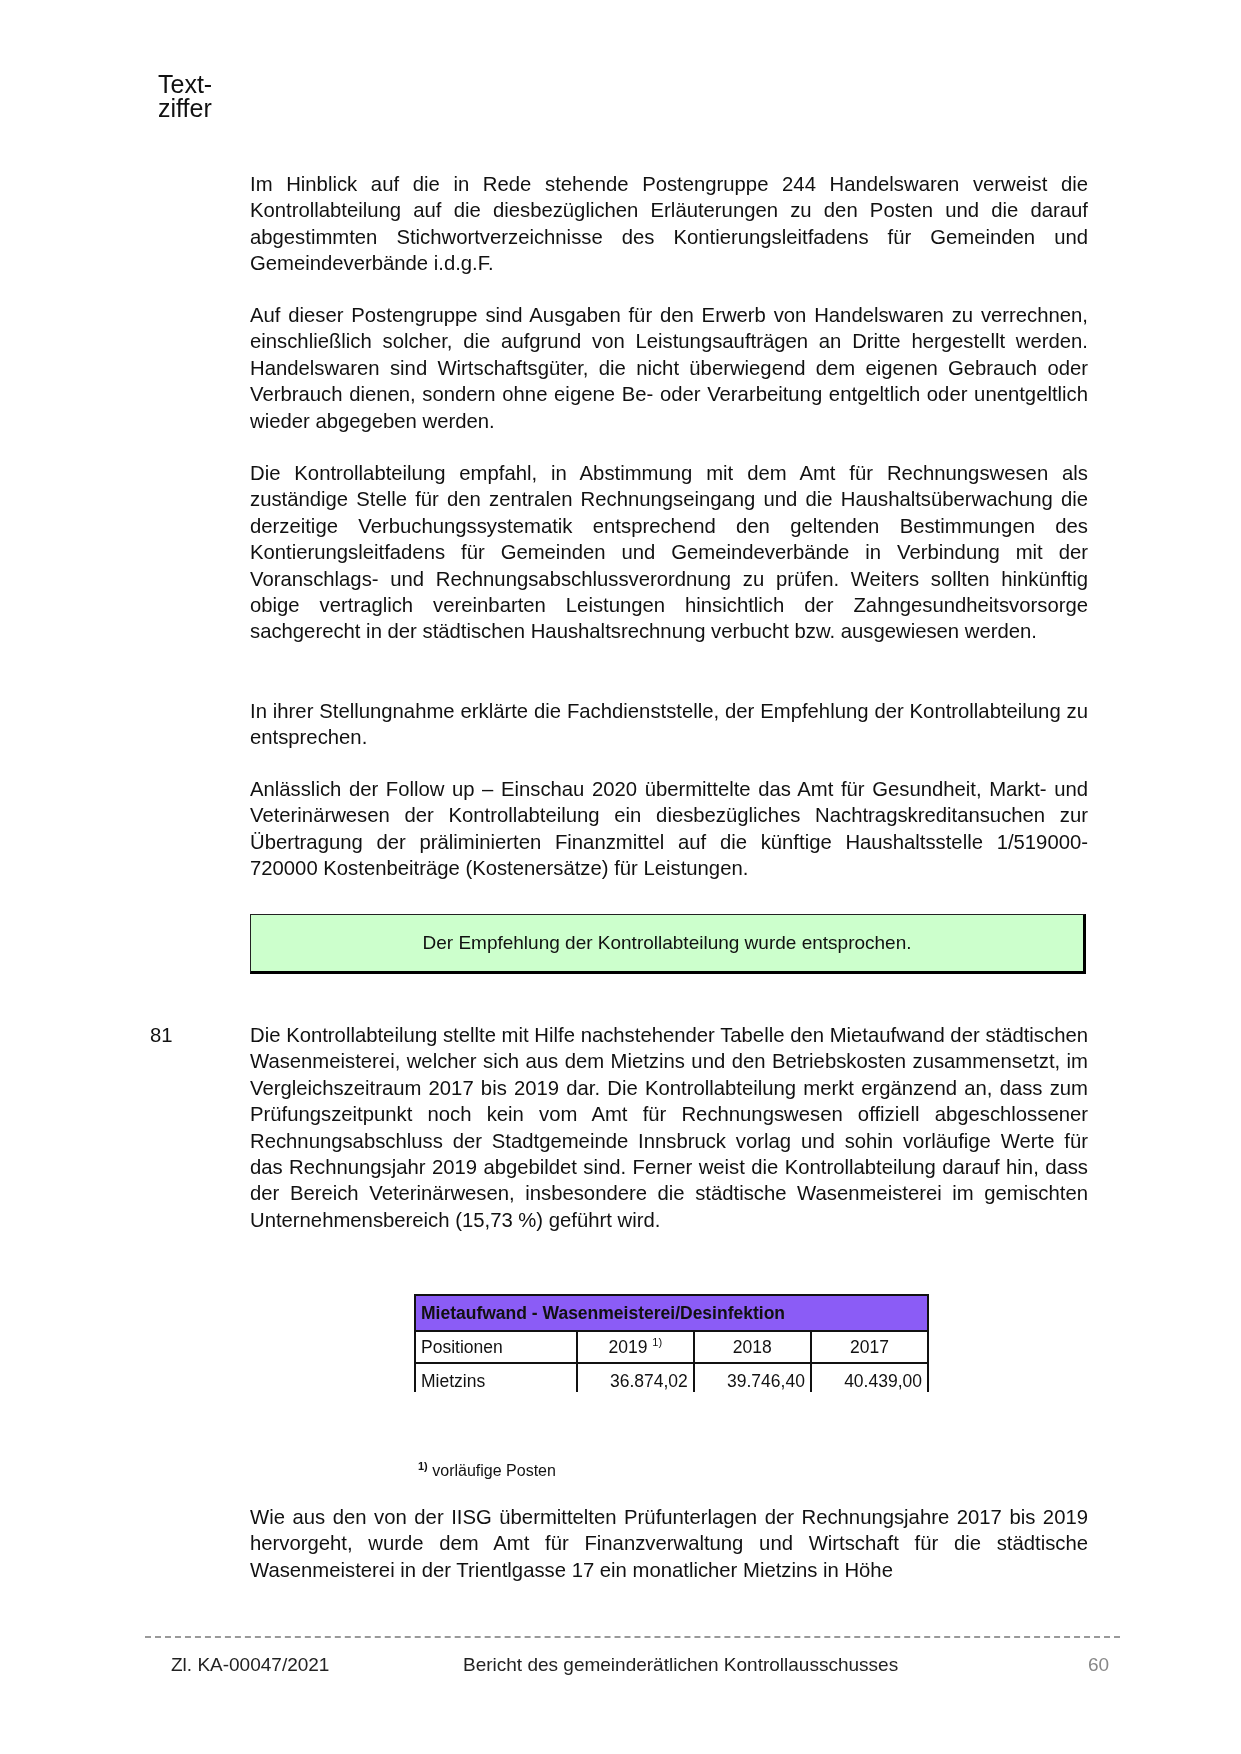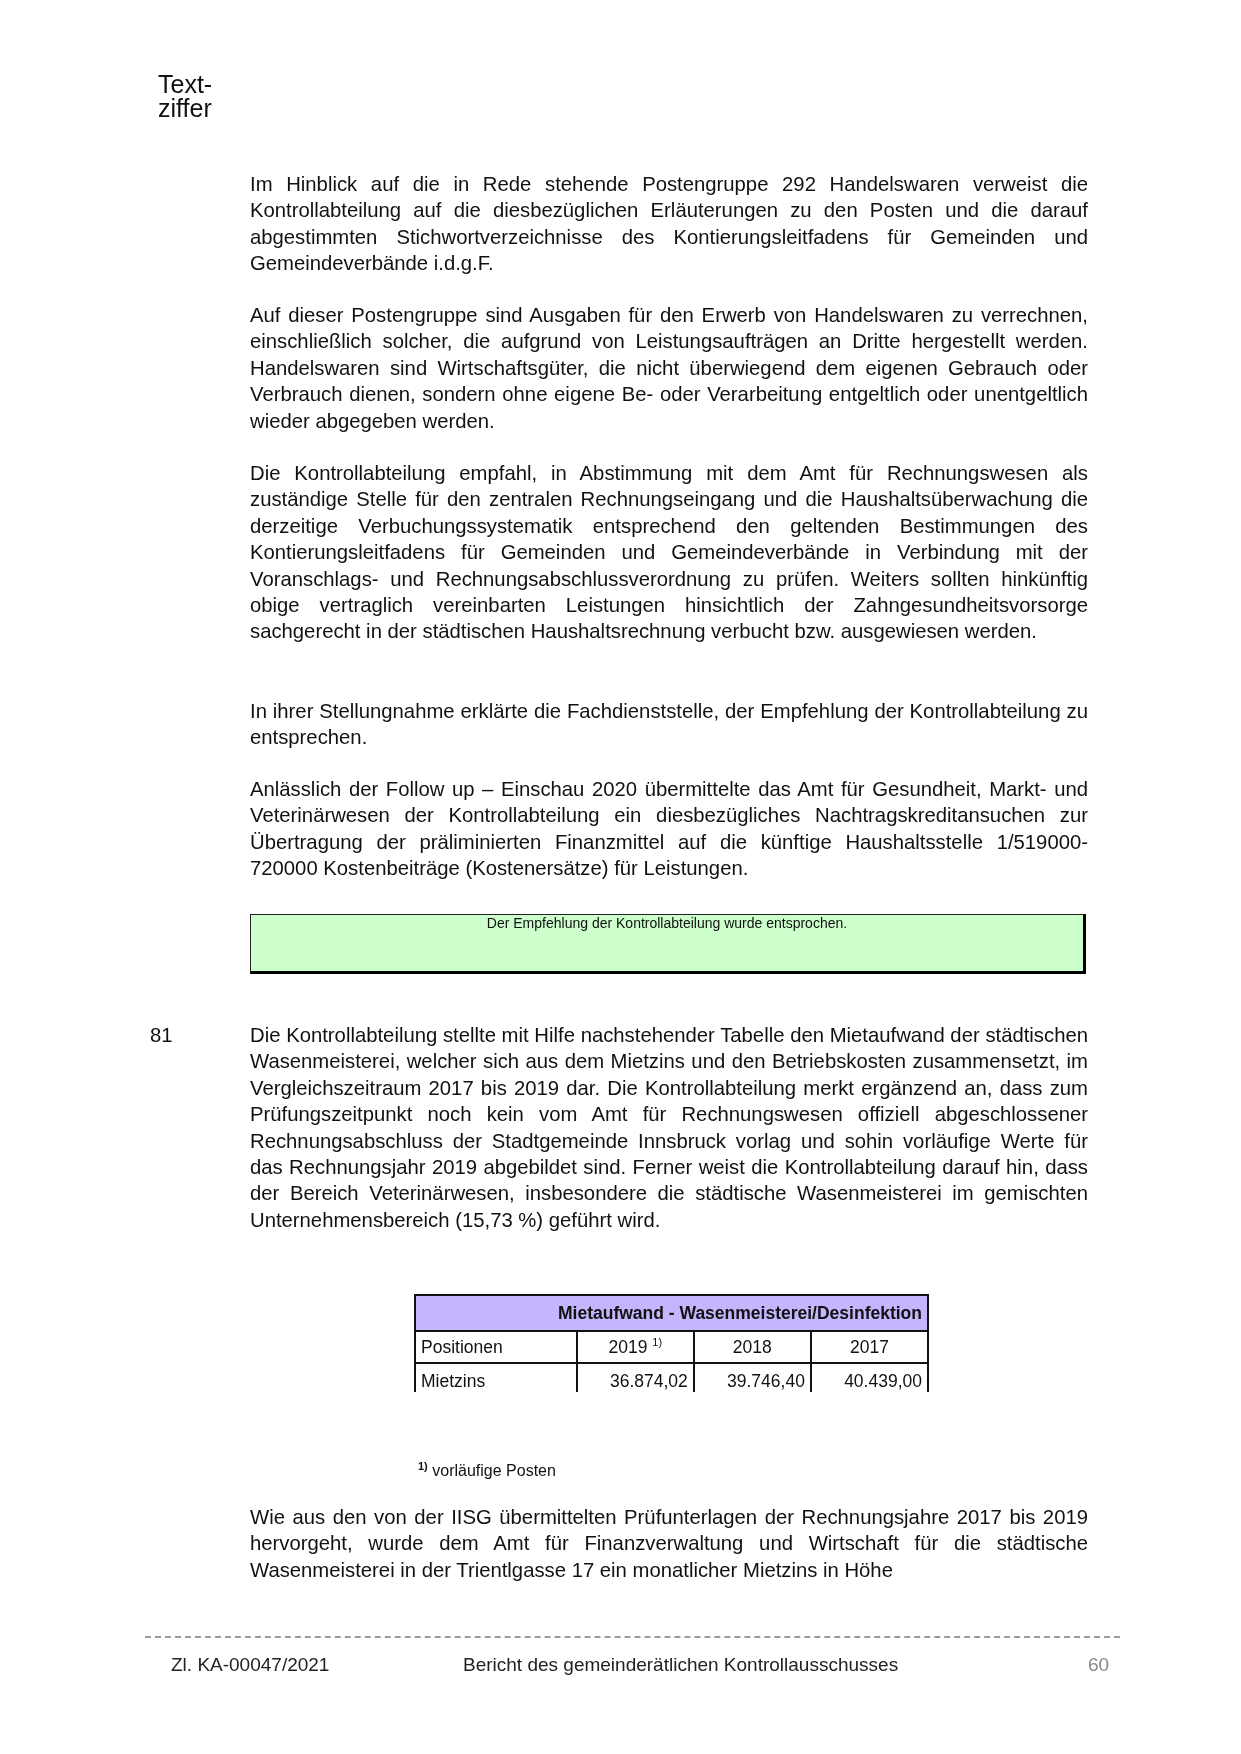--- a/index.html
+++ b/index.html
@@ -5,26 +5,26 @@
   html, body { margin: 0; padding: 0; background: #ffffff; }
   body { width: 1241px; height: 1754px; position: relative; overflow: hidden;
          font-family: "Liberation Sans", sans-serif; color: #111; }
   .margin-label { position: absolute; left: 138px; top: 72px; font-size: 25px; line-height: 24px; margin-left: 20px; }
   .para { position: absolute; left: 250px; width: 838px; font-size: 20.3px; line-height: 26.4px;
           text-align: justify; margin: 0; }
   .para-num { position: absolute; left: 150px; font-size: 20.3px; line-height: 26.4px; }
   .result-box { position: absolute; left: 250px; top: 914px; width: 832px; height: 56px;
                 background: #ccffcc; border-top: 1px solid #222; border-left: 1px solid #222;
                 border-right: 3px solid #000; border-bottom: 3px solid #000;
-                display: flex; align-items: flex-start; justify-content: center;
-                font-size: 14px; }
+                display: flex; align-items: center; justify-content: center;
+                font-size: 19px; }
   table.rent { position: absolute; left: 414px; top: 1294px; width: 515px;
                border-collapse: collapse; font-size: 17.5px; }
   table.rent td, table.rent th { padding: 0 5px; }
-  .t-title { background: #c4b5fd; height: 34px; text-align: right; font-weight: bold;
+  .t-title { background: #8b5cf6; height: 34px; text-align: left; font-weight: bold;
              border: 2px solid #111; }
   .t-head th { height: 30px; font-weight: normal; border: 2px solid #111; border-bottom: 2px solid #111; }
   .t-head th.left { text-align: left; }
   .t-head th.year { text-align: center; }
   .t-row td { height: 28px; border-left: 2px solid #111; border-right: 2px solid #111; }
   .t-row td.num { text-align: right; }
   .t-total td { height: 32px; background: #f2f2f2; font-weight: bold;
                 border: 2px solid #111; border-top: 3px solid #111; }
   .t-total td.num { text-align: right; }
   sup { font-size: 11px; }
@@ -35,21 +35,21 @@
   .footer.page { color: #888; }
 </style>
 </head>
 <body>
 
 <div class="margin-label">
   <div>Text-</div>
   <div>ziffer</div>
 </div>
 
-<p class="para" style="top:171px;">Im Hinblick auf die in Rede stehende Postengruppe 292 Handelswaren verweist die Kontrollabteilung auf die diesbezüglichen Erläuterungen zu den Posten und die darauf abgestimmten Stichwortverzeichnisse des Kontierungsleitfadens für Gemeinden und Gemeindeverbände i.d.g.F.</p>
+<p class="para" style="top:171px;">Im Hinblick auf die in Rede stehende Postengruppe 244 Handelswaren verweist die Kontrollabteilung auf die diesbezüglichen Erläuterungen zu den Posten und die darauf abgestimmten Stichwortverzeichnisse des Kontierungsleitfadens für Gemeinden und Gemeindeverbände i.d.g.F.</p>
 <p class="para" style="top:302px;">Auf dieser Postengruppe sind Ausgaben für den Erwerb von Handelswaren zu verrechnen, einschließlich solcher, die aufgrund von Leistungsaufträgen an Dritte hergestellt werden. Handelswaren sind Wirtschaftsgüter, die nicht überwiegend dem eigenen Gebrauch oder Verbrauch dienen, sondern ohne eigene Be- oder Verarbeitung entgeltlich oder unentgeltlich wieder abgegeben werden.</p>
 <p class="para" style="top:460px;">Die Kontrollabteilung empfahl, in Abstimmung mit dem Amt für Rechnungswesen als zuständige Stelle für den zentralen Rechnungseingang und die Haushaltsüberwachung die derzeitige Verbuchungssystematik entsprechend den geltenden Bestimmungen des Kontierungsleitfadens für Gemeinden und Gemeindeverbände in Verbindung mit der Voranschlags- und Rechnungsabschlussverordnung zu prüfen. Weiters sollten hinkünftig obige vertraglich vereinbarten Leistungen hinsichtlich der Zahngesundheitsvorsorge sachgerecht in der städtischen Haushaltsrechnung verbucht bzw. ausgewiesen werden.</p>
 <p class="para" style="top:698px;">In ihrer Stellungnahme erklärte die Fachdienststelle, der Empfehlung der Kontrollabteilung zu entsprechen.</p>
 <p class="para" style="top:776px;">Anlässlich der Follow up – Einschau 2020 übermittelte das Amt für Gesundheit, Markt- und Veterinärwesen der Kontrollabteilung ein diesbezügliches Nachtragskreditansuchen zur Übertragung der präliminierten Finanzmittel auf die künftige Haushaltsstelle 1/519000-720000 Kostenbeiträge (Kostenersätze) für Leistungen.</p>
 
 <div class="result-box">
   <span>Der Empfehlung der Kontrollabteilung wurde entsprochen.</span>
 </div>
 
 <div class="para-num" style="top:1022px;">81</div>

